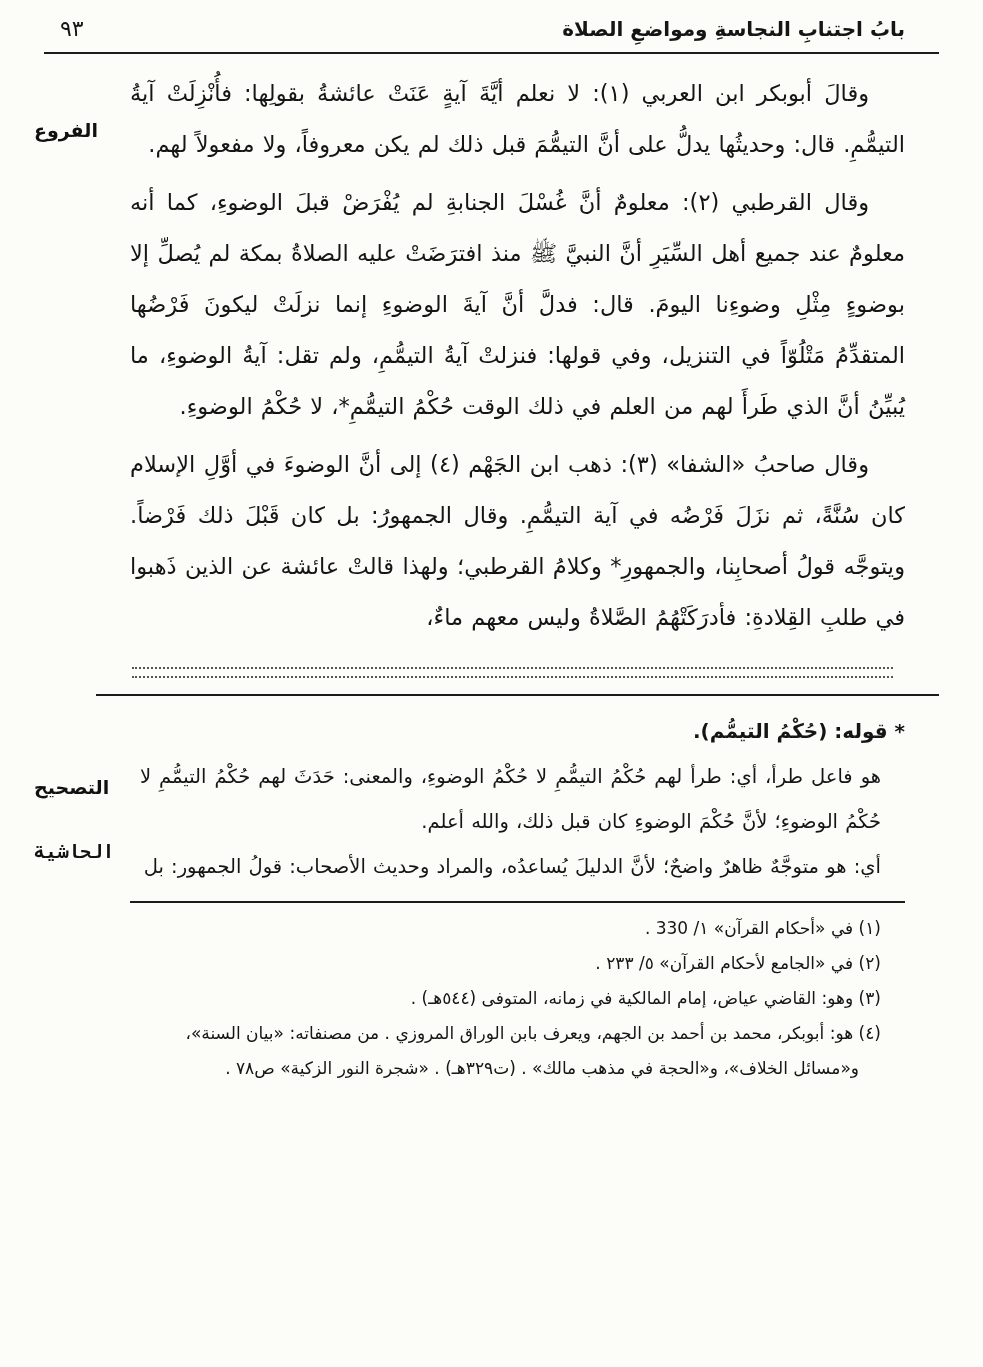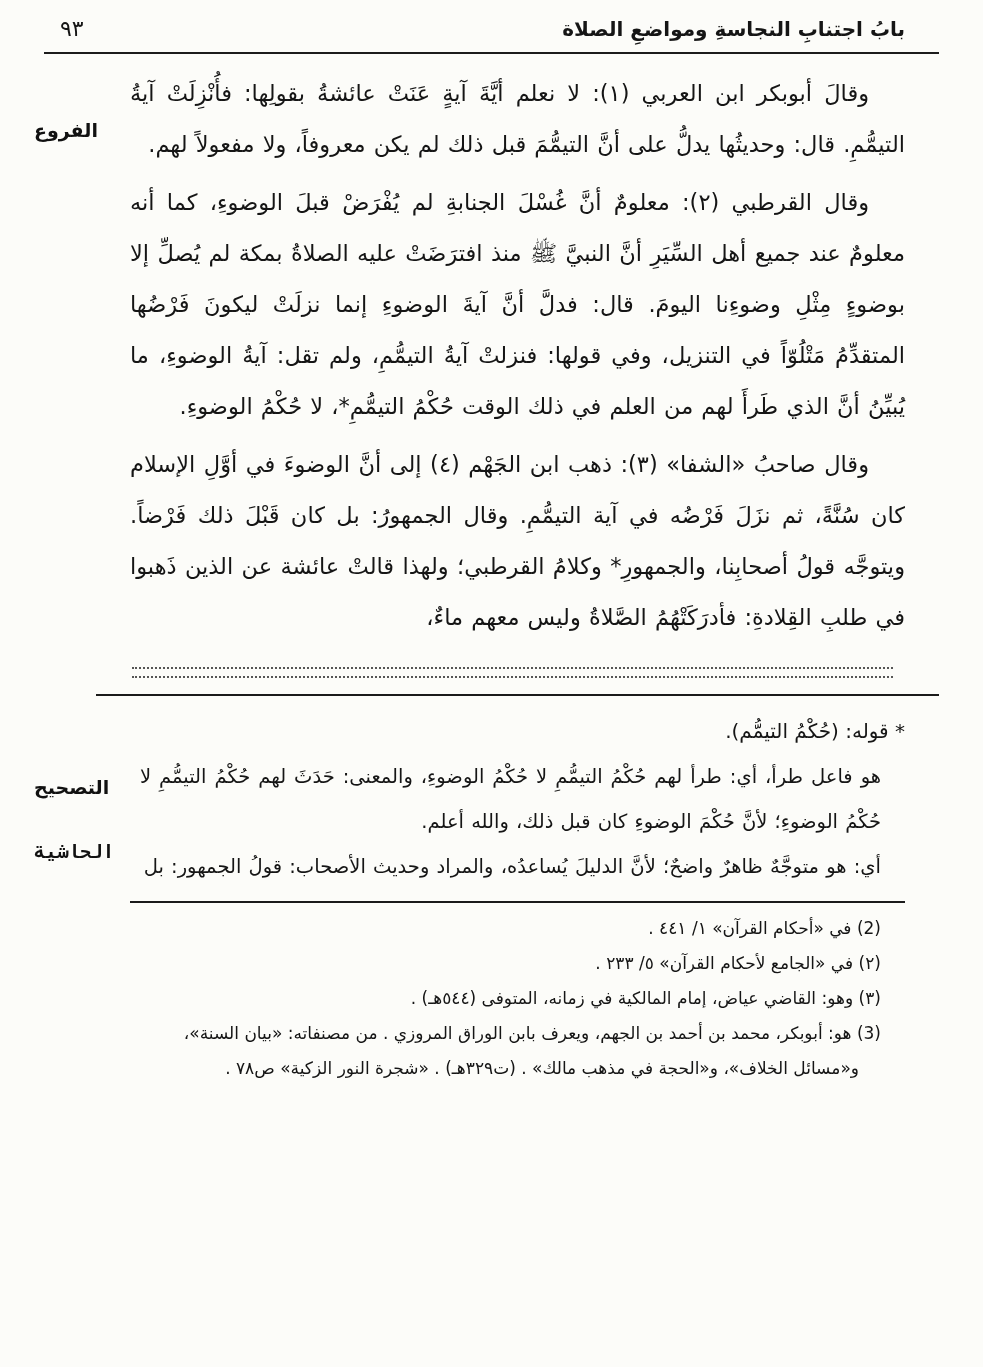--- a/index.html
+++ b/index.html
@@ -51,21 +51,21 @@
   .tashih-dots { margin:24px 12px 0 2px; }
   .dotrow { border-top:2px dotted #555; margin-bottom:7px; height:0; }
   
   .section-rule {
     border-top:2px solid #1b1b1b;
     margin:16px -34px 12px -34px;
   }
   
   .hashiya-section { margin-top:4px; }
   .note-heading {
-    font-weight:normal;
+    font-weight:bold;
     font-size:20px;
     line-height:46px;
   }
   .note-body {
     font-size:19.5px;
     line-height:45px;
     text-align:justify;
     padding-right:24px;
     padding-left:10px;
     word-spacing:1px;
@@ -114,20 +114,20 @@
 
     <div class="hashiya-section">
       <div class="note-heading">* قوله: (حُكْمُ التيمُّم).</div>
       <div class="note-body">هو فاعل طرأ، أي: طرأ لهم حُكْمُ التيمُّمِ لا حُكْمُ الوضوءِ، والمعنى: حَدَثَ لهم حُكْمُ التيمُّمِ لا حُكْمُ الوضوءِ؛ لأنَّ حُكْمَ الوضوءِ كان قبل ذلك، والله أعلم.</div>
       <div class="note-body">أي: هو متوجَّهٌ ظاهرٌ واضحٌ؛ لأنَّ الدليلَ يُساعدُه، والمراد وحديث الأصحاب: قولُ الجمهور: بل</div>
     </div>
 
     <div class="footnote-rule"></div>
 
     <div class="footnotes-section">
-      <div class="footnote-item">(2) في «أحكام القرآن» ١/ ٤٤١ .</div>
+      <div class="footnote-item">(١) في «أحكام القرآن» ١/ 330 .</div>
       <div class="footnote-item">(٢) في «الجامع لأحكام القرآن» ٥/ ٢٣٣ .</div>
       <div class="footnote-item">(٣) وهو: القاضي عياض، إمام المالكية في زمانه، المتوفى (٥٤٤هـ) .</div>
-      <div class="footnote-item">(3) هو: أبوبكر، محمد بن أحمد بن الجهم، ويعرف بابن الوراق المروزي . من مصنفاته: «بيان السنة»، و«مسائل الخلاف»، و«الحجة في مذهب مالك» . (ت٣٢٩هـ) . «شجرة النور الزكية» ص٧٨ .</div>
+      <div class="footnote-item">(٤) هو: أبوبكر، محمد بن أحمد بن الجهم، ويعرف بابن الوراق المروزي . من مصنفاته: «بيان السنة»، و«مسائل الخلاف»، و«الحجة في مذهب مالك» . (ت٣٢٩هـ) . «شجرة النور الزكية» ص٧٨ .</div>
     </div>
 
   </div>
 </div>
 
 </body></html>

